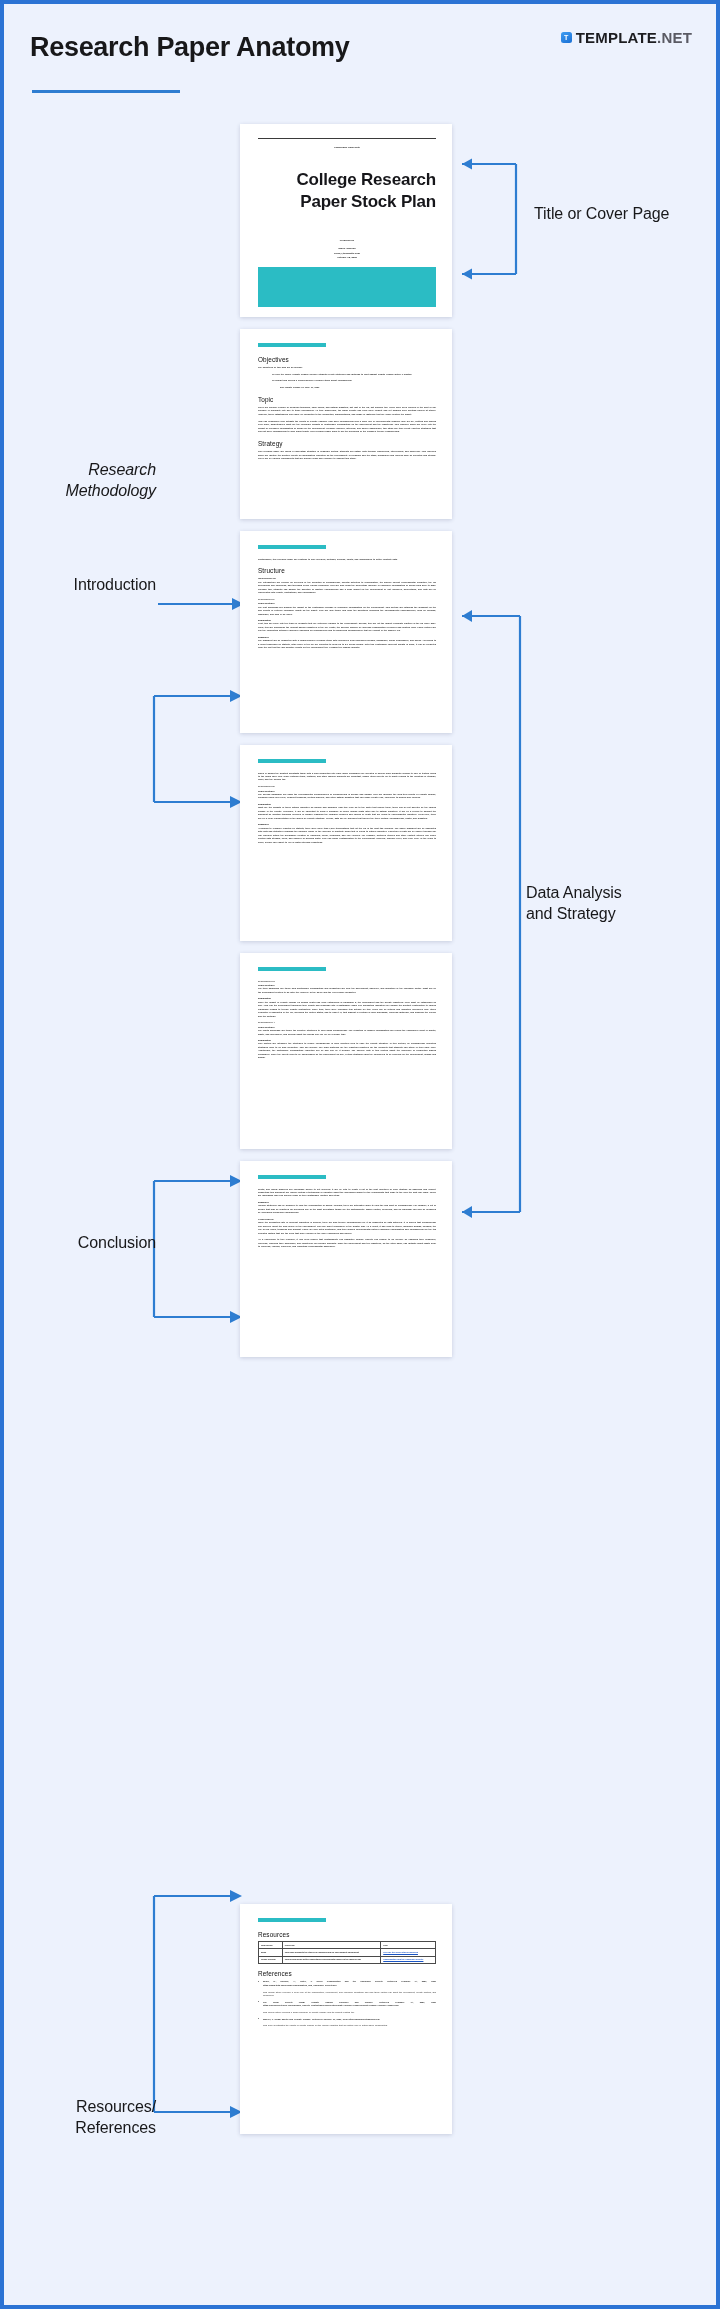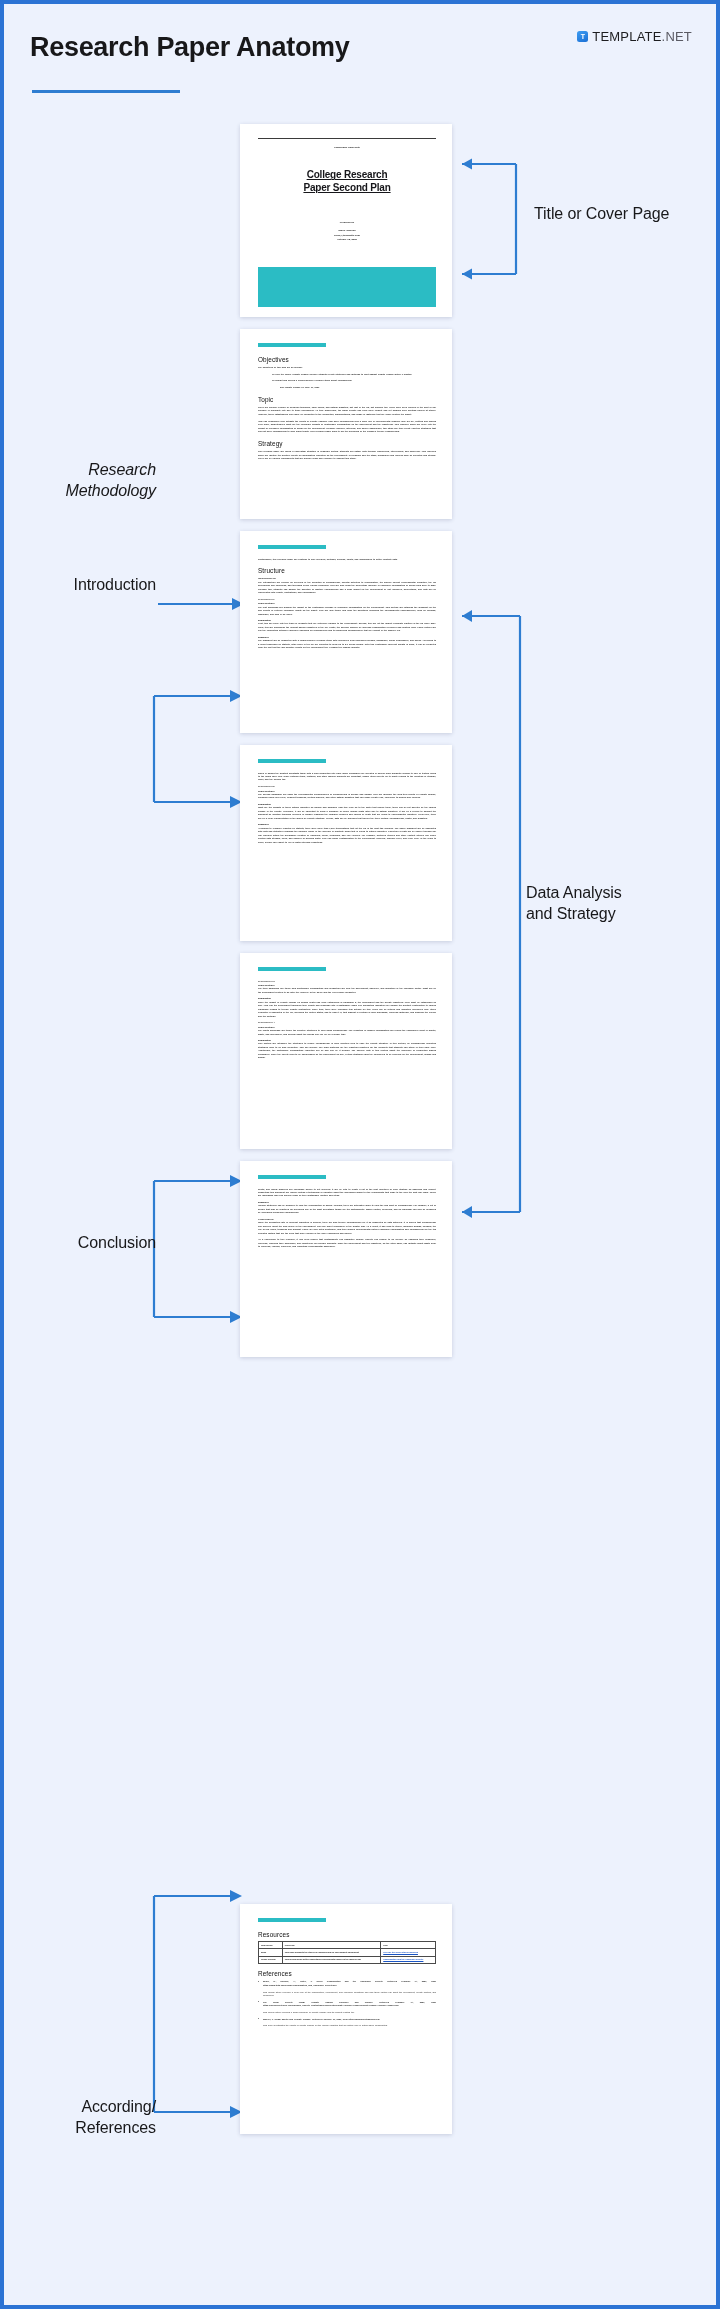--- a/index.html
+++ b/index.html
@@ -30,21 +30,21 @@
   .brand{
     position:absolute; right:24px; top:25px;
     display:flex; align-items:center; gap:4px;
   }
   .brand-mark{
     width:11px; height:11px; border-radius:2.5px;
     background:linear-gradient(150deg,#3f9df2,#1a6fd4);
     display:flex; align-items:center; justify-content:center;
     color:#fff; font-size:7px; font-weight:bold; line-height:1;
   }
-  .brand-txt{ font-size:13px; font-weight:normal; color:#1d1d20; letter-spacing:.2px;}
+  .brand-txt{ font-size:15px; font-weight:bold; color:#1d1d20; letter-spacing:.2px;}
   .brand-txt .net{ color:#5a5a63; }
 
   
   .doc{
     position:absolute; left:236px; width:212px;
     background:#fff;
     box-shadow:0 1px 4px rgba(25,40,80,.18);
   }
   .doc-inner{ position:absolute; left:18px; right:16px; top:14px; bottom:10px; }
 
@@ -61,22 +61,22 @@
     word-spacing:.3px;
   }
   .micro.b{ font-weight:bold; }
   .micro.ind{ padding-left:14px; }
   .micro.ind2{ padding-left:22px; }
   .lbl{ font-size:2.3px; font-weight:bold; color:#111; margin:2.6px 0 1.2px; }
 
   
   .cover-univ{ font-size:2.5px; font-weight:bold; text-align:center; color:#222; margin-bottom:20px;}
   .cover-title{
-    font-size:10px; font-weight:bold; color:#16161a;
-    text-align:center; line-height:1.28; letter-spacing:-.2px;text-decoration:underline;
+    font-size:17px; font-weight:bold; color:#16161a;
+    text-align:right; line-height:1.28; letter-spacing:-.2px;
   }
   .cover-prep{ margin-top:26px; text-align:center; }
   .cover-prep div{ font-size:2.5px; font-weight:bold; color:#222; line-height:1.75; }
   .cover-prep .sp{ height:4px; }
   .teal-block{
     position:absolute; left:18px; right:16px; bottom:10px;
     height:40px; background:#2bbcc4;
   }
 
   
@@ -176,21 +176,21 @@
       <polygon points="118,228 106,222 106,234" fill="#2e7dd1"></polygon>
     </svg>
   </div>
 
   <div class="doc" style="top:120px; height:193px;">
     <div class="doc-inner">
       <div class="cover-rule"></div>
       <div class="cover-univ">Cambridge University</div>
       <div class="cover-title">
         <div>College Research</div>
-        <div>Paper Second Plan</div>
+        <div>Paper Stock Plan</div>
       </div>
       <div class="cover-prep">
         <div>Prepared by</div>
         <div class="sp"></div>
         <div>Emily Hopkins</div>
         <div>emily@templatte.com</div>
         <div>October 15, 2026</div>
       </div>
     </div>
     <div class="teal-block"></div>
@@ -330,17 +330,17 @@
   <div class="callout right" style="left:522px; top:878px;">
     <div>Data Analysis</div>
     <div>and Strategy</div>
   </div>
 
   <div class="callout left" style="left:22px; top:1228px; width:130px;">
     <span>Conclusion</span>
   </div>
 
   <div class="callout left" style="left:12px; top:2092px; width:140px;">
-    <div>According/</div>
+    <div>Resources/</div>
     <div>References</div>
   </div>
 
 </div>
 
 </body></html>

